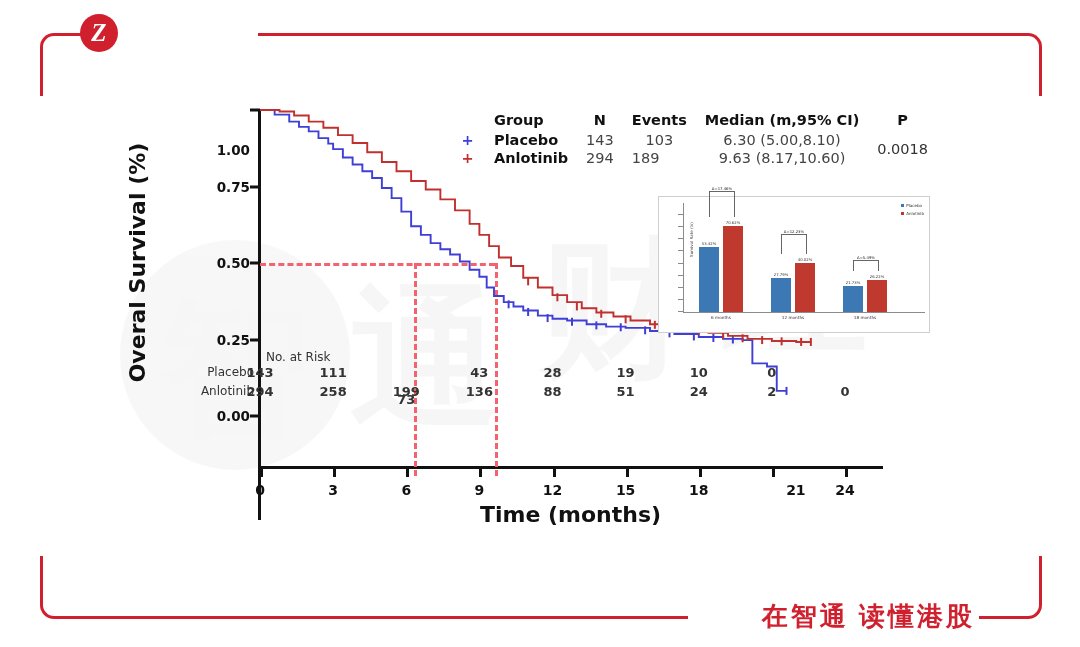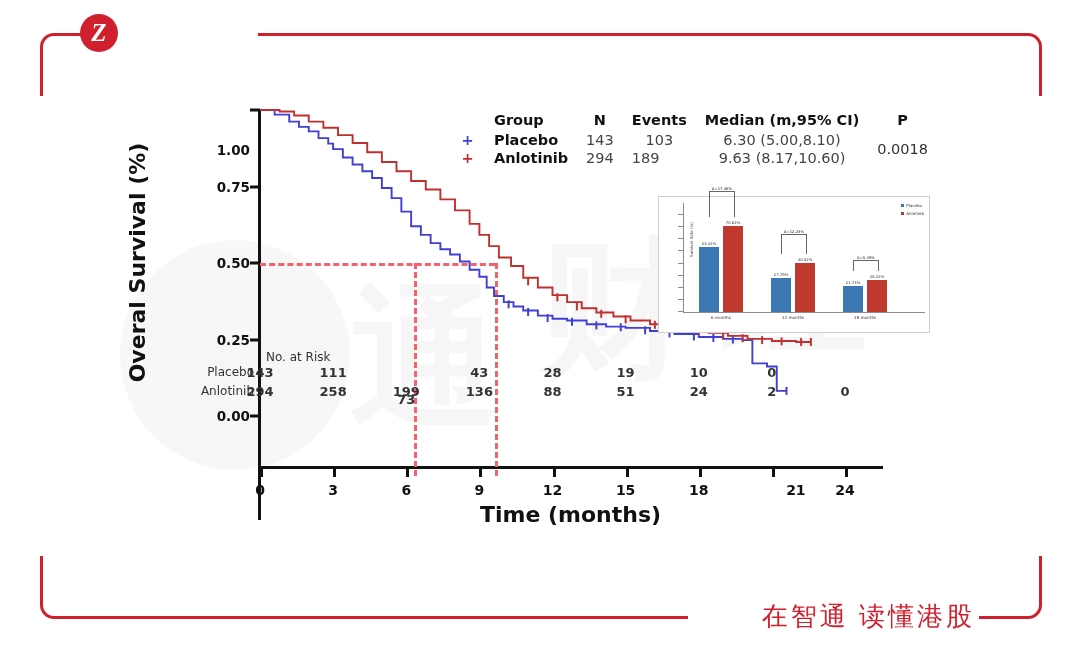--- a/index.html
+++ b/index.html
@@ -20,21 +20,21 @@
   #fr-bot-left{position:absolute;left:98px;bottom:28px;width:590px;height:3px;background:#d0202e;}
 
   
   #brand{position:absolute;left:80px;top:14px;display:flex;align-items:center;gap:12px;}
   #brand-mark{width:38px;height:38px;border-radius:50%;background:#d0202e;color:#fff;
     display:flex;align-items:center;justify-content:center;font-size:25px;font-weight:bold;
     font-style:italic;font-family:"Liberation Serif",serif;}
   #brand-text{font-size:25px;font-weight:bold;color:#1a1a1a;letter-spacing:1px;}
 
   
-  #slogan{position:absolute;right:105px;bottom:13px;font-size:26px;font-weight:normal;
+  #slogan{position:absolute;right:105px;bottom:13px;font-size:26px;font-weight:bold;
     color:#d0202e;letter-spacing:3px;}
 
   
   #watermark{position:absolute;left:120px;top:180px;width:820px;height:340px;
     pointer-events:none;opacity:.5;}
   .wm-char{position:absolute;font-size:150px;color:#eeeeee;font-weight:bold;
     font-family:"DejaVu Sans",sans-serif;}
   #wm-circle{position:absolute;left:0px;top:60px;width:230px;height:230px;border-radius:50%;
     background:#f1f1f1;}
 

